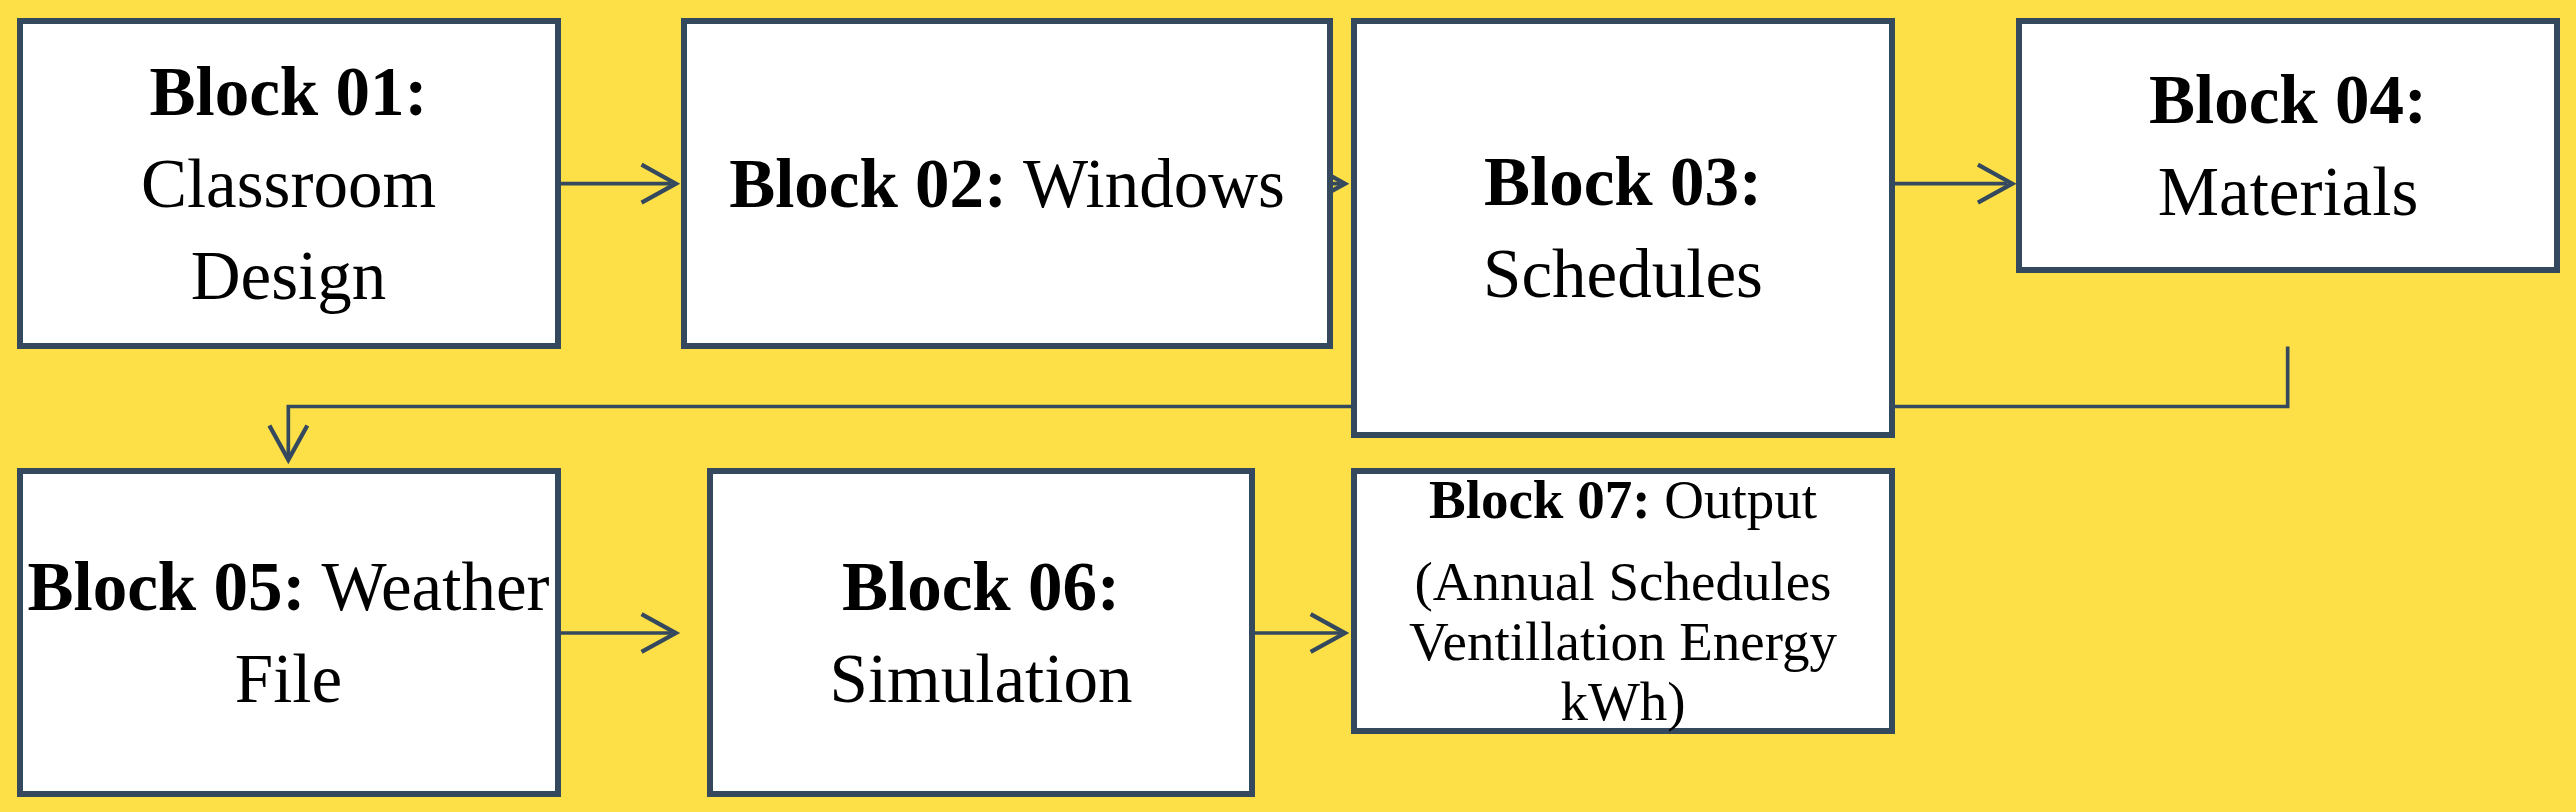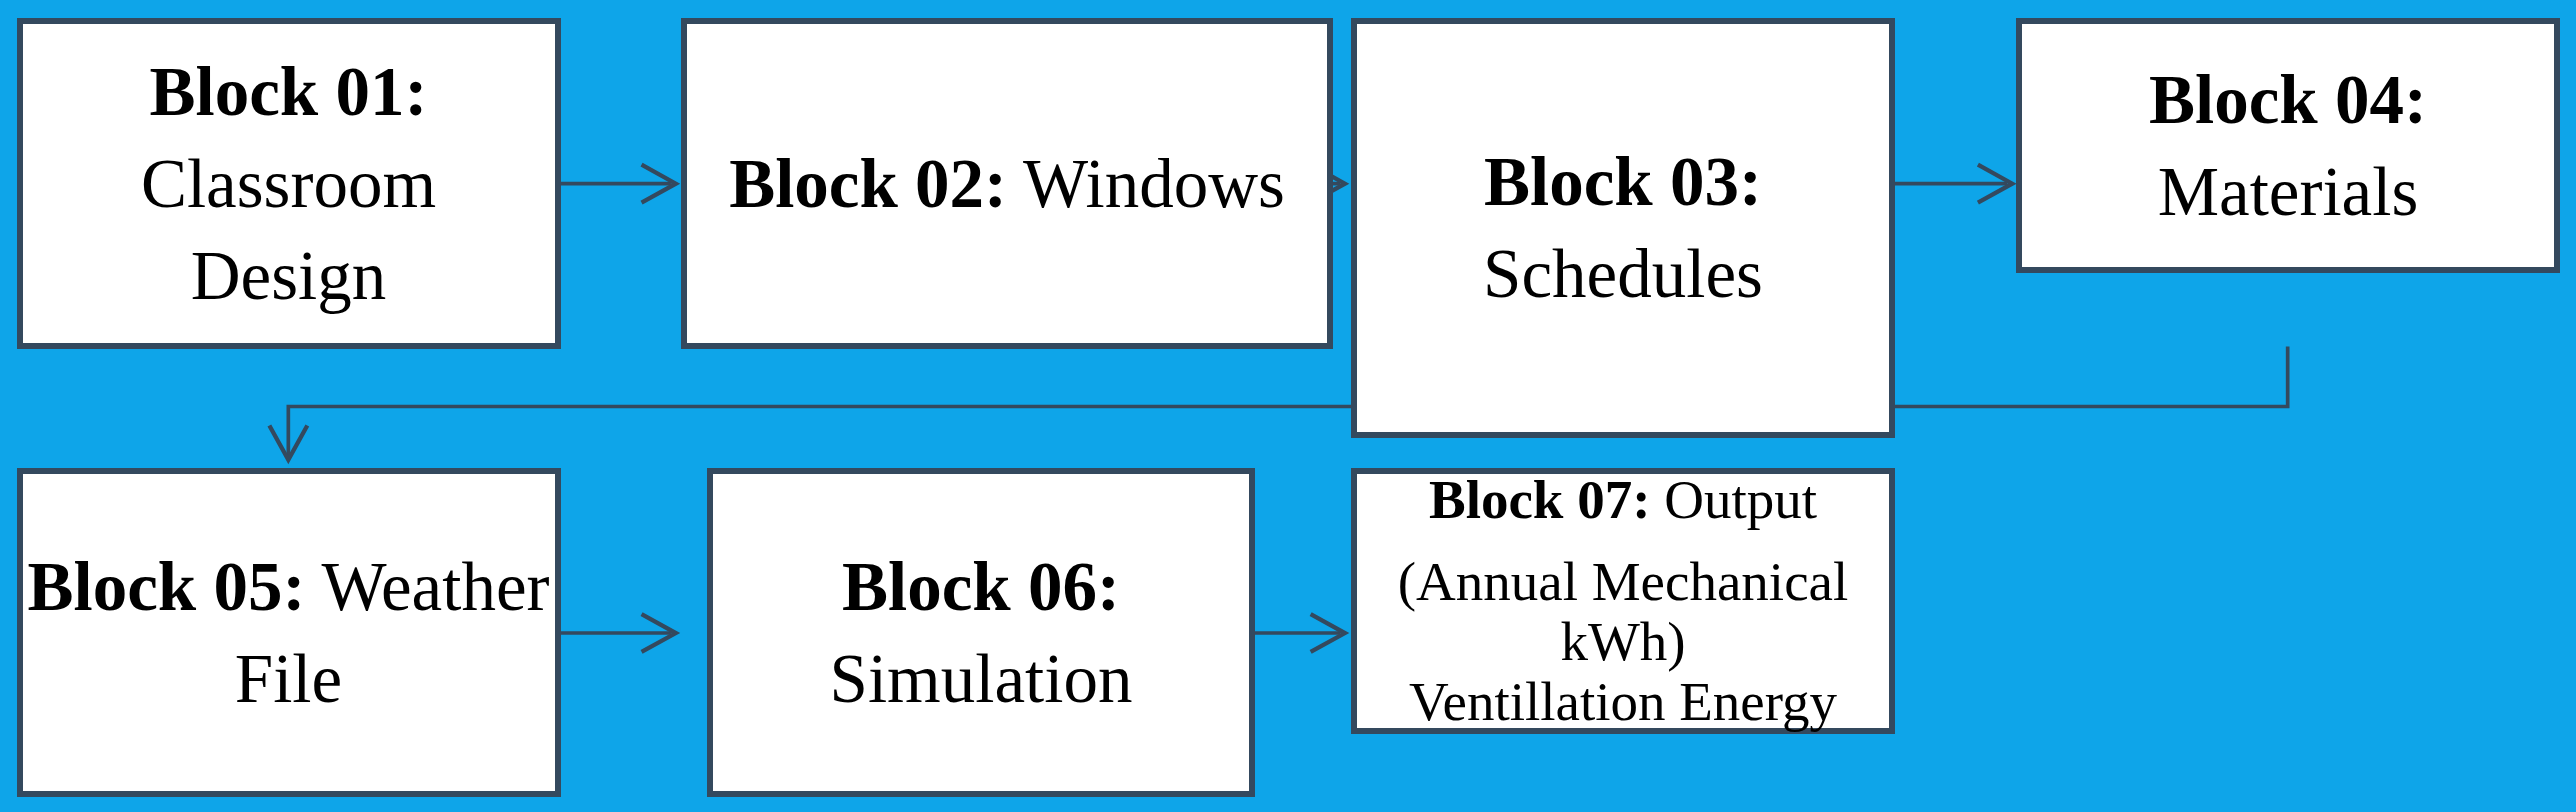--- a/index.html
+++ b/index.html
@@ -4,21 +4,21 @@
 <style>
   html, body {
     margin: 0;
     padding: 0;
     background: #ffffff;
   }
   .canvas {
     position: relative;
     width: 2576px;
     height: 813px;
-    background: #0ea5e9;
+    background: #fde047;
     overflow: hidden;
     font-family: "Liberation Serif", "DejaVu Serif", serif;
     color: #000000;
   }
   .overlay {
     position: absolute;
     left: 0;
     top: 0;
   }
   .overlay line, .overlay polyline {
@@ -106,20 +106,20 @@
     <div class="line"><span>File</span></div>
   </div>
 
   <div class="box b6">
     <div class="line"><span class="bold">Block 06:</span><span> Simulation</span></div>
   </div>
 
   <div class="box b7">
     <div class="line"><span class="bold">Block 07:</span><span> Output</span></div>
     <div class="para7">
-      <div class="line">(Annual Mechanical</div>
+      <div class="line">(Annual Schedules</div>
+      <div class="line">Ventillation Energy</div>
       <div class="line">kWh)</div>
-      <div class="line">Ventillation Energy</div>
     </div>
   </div>
 
 </div>
 
 
 </body></html>

